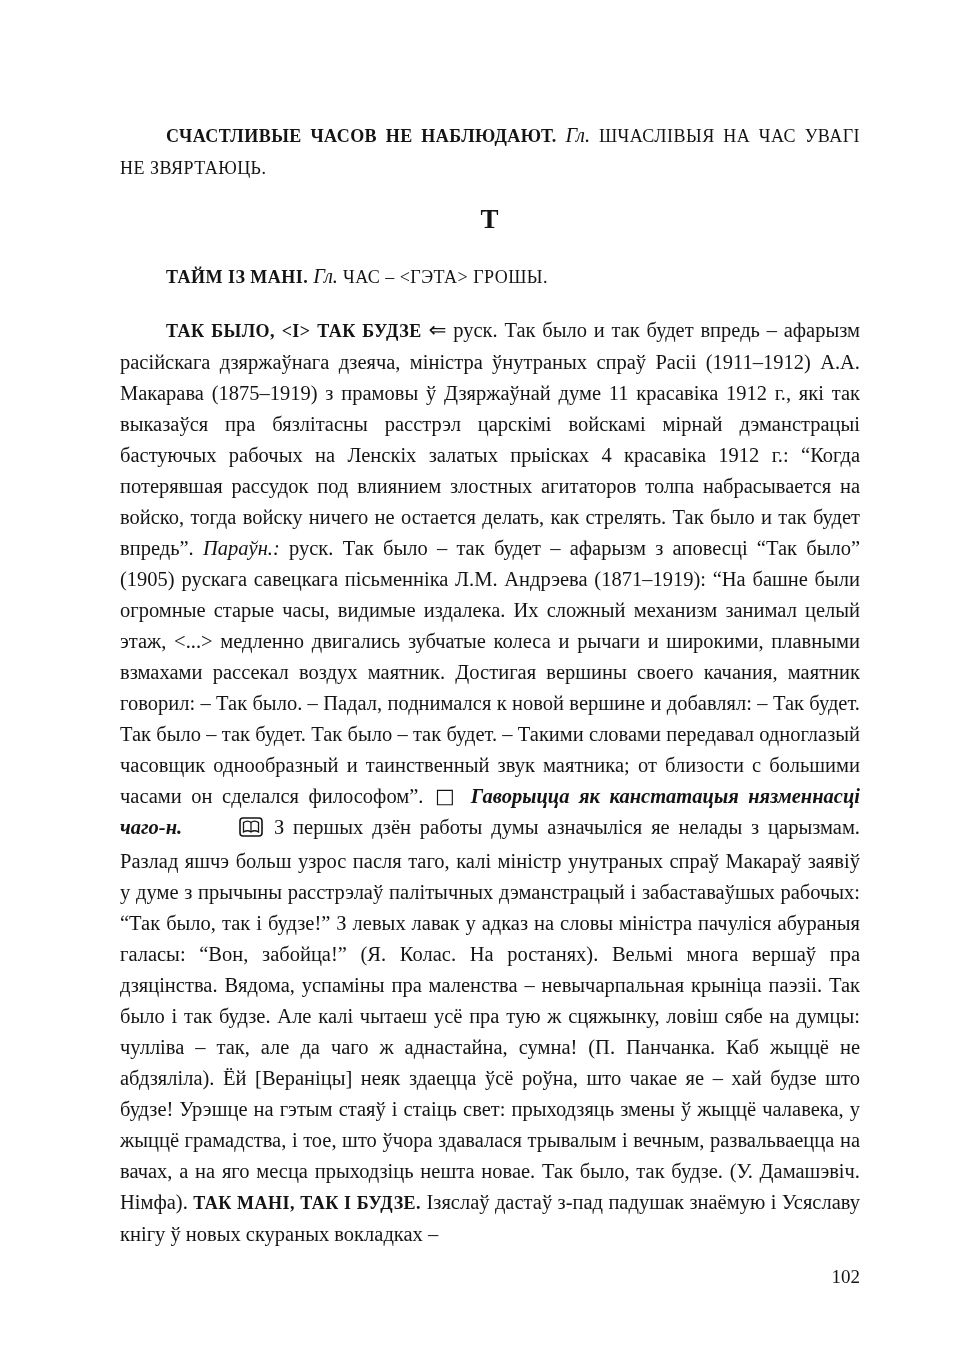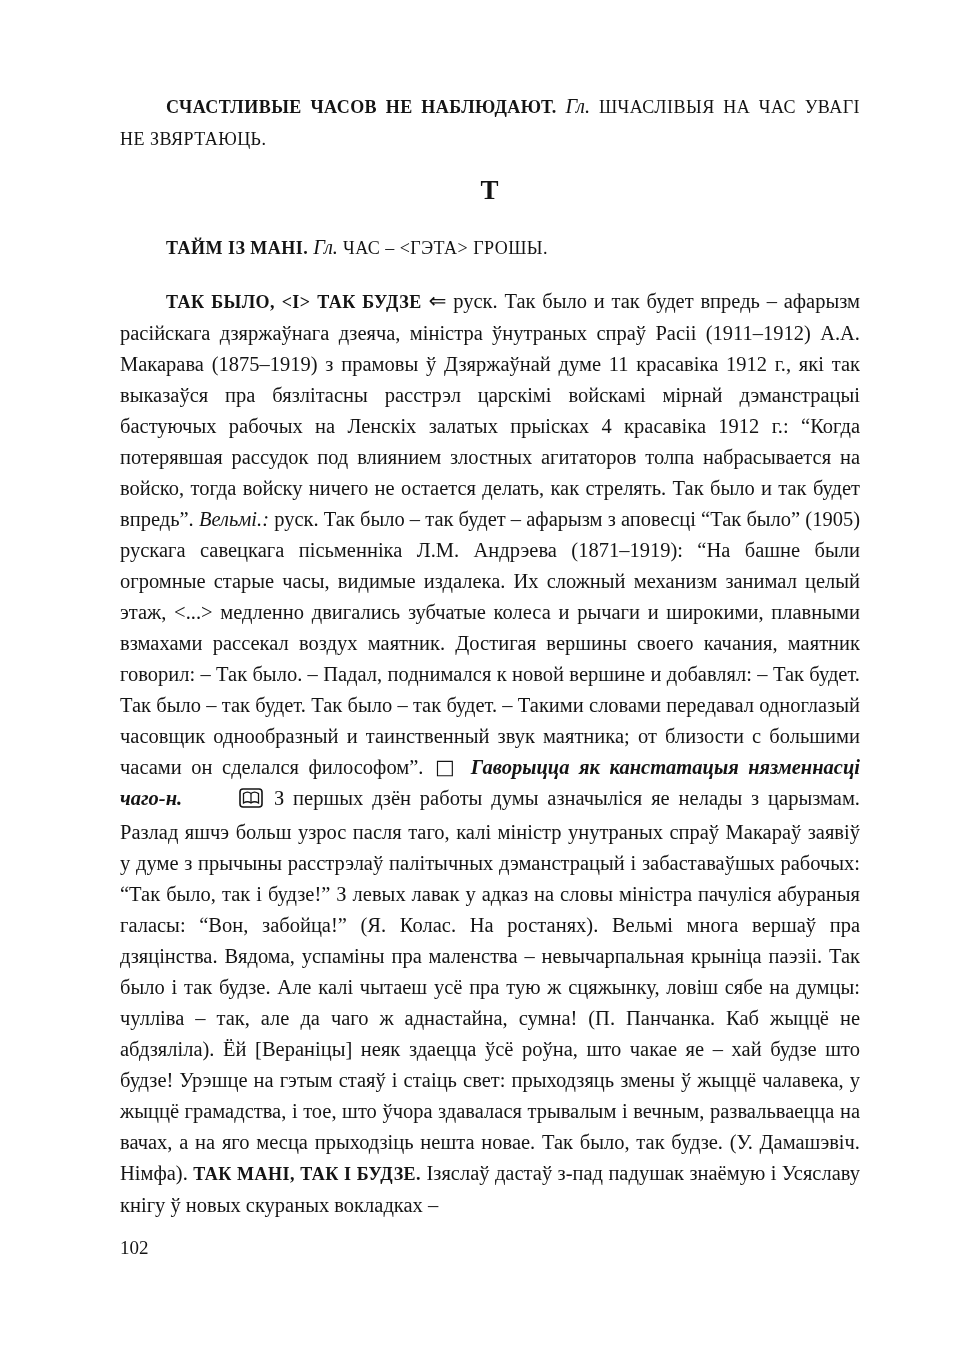--- a/index.html
+++ b/index.html
@@ -4,21 +4,21 @@
 <style>
   html, body { margin: 0; padding: 0; background: #ffffff; }
   body { width: 960px; height: 1362px; overflow: hidden; }
 
   .page {
     position: relative;
     width: 960px;
     height: 1362px;
     box-sizing: border-box;
     background: #ffffff;
-    padding: 91px 100px 0 120px;
+    padding: 120px 100px 0 120px;
     font-family: "Liberation Serif", serif;
     color: #141414;
     font-size: 20.5px;
     line-height: 31px;
     overflow: hidden;
   }
 
   .para {
     margin: 0;
     text-align: justify;
@@ -53,21 +53,21 @@
     font-size: 27px;
     line-height: 31px;
     letter-spacing: 1px;
   }
 
   .crossref2 { margin-top: 0; }
   .entry     { margin-top: 21px; }
 
   .page-number {
     margin-top: 15px;
-    text-align: left;
+    text-align: right;
     font-size: 19px;
     line-height: 24px;
   }
 </style>
 </head>
 <body>
 
 <div class="page">
 
   <p class="para crossref1">
@@ -81,21 +81,21 @@
   <p class="para crossref2">
     <span class="hw caps">ТАЙМ ІЗ МАНІ.</span>
     <span class="see">Гл.</span>
     <span class="caps">ЧАС – &lt;ГЭТА&gt; ГРОШЫ.</span>
   </p>
 
   <p class="para entry">
     <span class="hw caps">ТАК БЫЛО, &lt;І&gt; ТАК БУДЗЕ</span>
     <span class="arrow">⇐</span>
     <span>руск. Так было и так будет впредь – афарызм расійскага дзяржаўнага дзеяча, міністра ўнутраных спраў Расіі (1911–1912) А.А. Макарава (1875–1919) з прамовы ў Дзяржаўнай думе 11 красавіка 1912 г., які так выказаўся пра бязлітасны расстрэл царскімі войскамі мірнай дэманстрацыі бастуючых рабочых на Ленскіх залатых прыісках 4 красавіка 1912 г.: “Когда потерявшая рассудок под влиянием злостных агитаторов толпа набрасывается на войско, тогда войску ничего не остается делать, как стрелять. Так было и так будет впредь”.</span>
-    <span class="cmp">Вельмі.:</span>
+    <span class="cmp">Параўн.:</span>
     <span>руск. Так было – так будет – афарызм з аповесці “Так было” (1905) рускага савецкага пісьменніка Л.М. Андрэева (1871–1919): “На башне были огромные старые часы, видимые издалека. Их сложный механизм занимал целый этаж, &lt;...&gt; медленно двигались зубчатые колеса и рычаги и широкими, плавными взмахами рассекал воздух маятник. Достигая вершины своего качания, маятник говорил: – Так было. – Падал, поднимался к новой вершине и добавлял: – Так будет. Так было – так будет. Так было – так будет. – Такими словами передавал одноглазый часовщик однообразный и таинственный звук маятника; от близости с большими часами он сделался философом”.</span>
     <span class="sq">□</span>
     <span class="usage">Гаворыцца як канстатацыя нязменнасці чаго-н.</span>
     <span class="book-icn"><svg width="24" height="20" viewBox="0 0 24 20" xmlns="http://www.w3.org/2000/svg">
           <rect x="1" y="1" width="22" height="18" rx="3" fill="none" stroke="#141414" stroke-width="1.6"></rect>
           <path d="M4.5 5.6 C7 3.9 10 3.9 12 5.6 C14 3.9 17 3.9 19.5 5.6 L19.5 15 C17 13.5 14 13.5 12 15 C10 13.5 7 13.5 4.5 15 Z" fill="none" stroke="#141414" stroke-width="1.3"></path>
           <line x1="12" y1="5.6" x2="12" y2="15" stroke="#141414" stroke-width="1.3"></line>
         </svg></span>
     <span>З першых дзён работы думы азначыліся яе нелады з царызмам. Разлад яшчэ больш узрос пасля таго, калі міністр унутраных спраў Макараў заявіў у думе з прычыны расстрэлаў палітычных дэманстрацый і забаставаўшых рабочых: “Так было, так і будзе!” З левых лавак у адказ на словы міністра пачуліся абураныя галасы: “Вон, забойца!” (Я. Колас. На ростанях). Вельмі многа вершаў пра дзяцінства. Вядома, успаміны пра маленства – невычарпальная крыніца паэзіі. Так было і так будзе. Але калі чытаеш усё пра тую ж сцяжынку, ловіш сябе на думцы: чулліва – так, але да чаго ж аднастайна, сумна! (П. Панчанка. Каб жыццё не абдзяліла). Ёй [Вераніцы] неяк здаецца ўсё роўна, што чакае яе – хай будзе што будзе! Урэшце на гэтым стаяў і стаіць свет: прыходзяць змены ў жыццё чалавека, у жыццё грамадства, і тое, што ўчора здавалася трывалым і вечным, развальваецца на вачах, а на яго месца прыходзіць нешта новае. Так было, так будзе. (У. Дамашэвіч. Німфа).</span>
     <span class="hw caps">ТАК МАНІ, ТАК І БУДЗЕ.</span>

